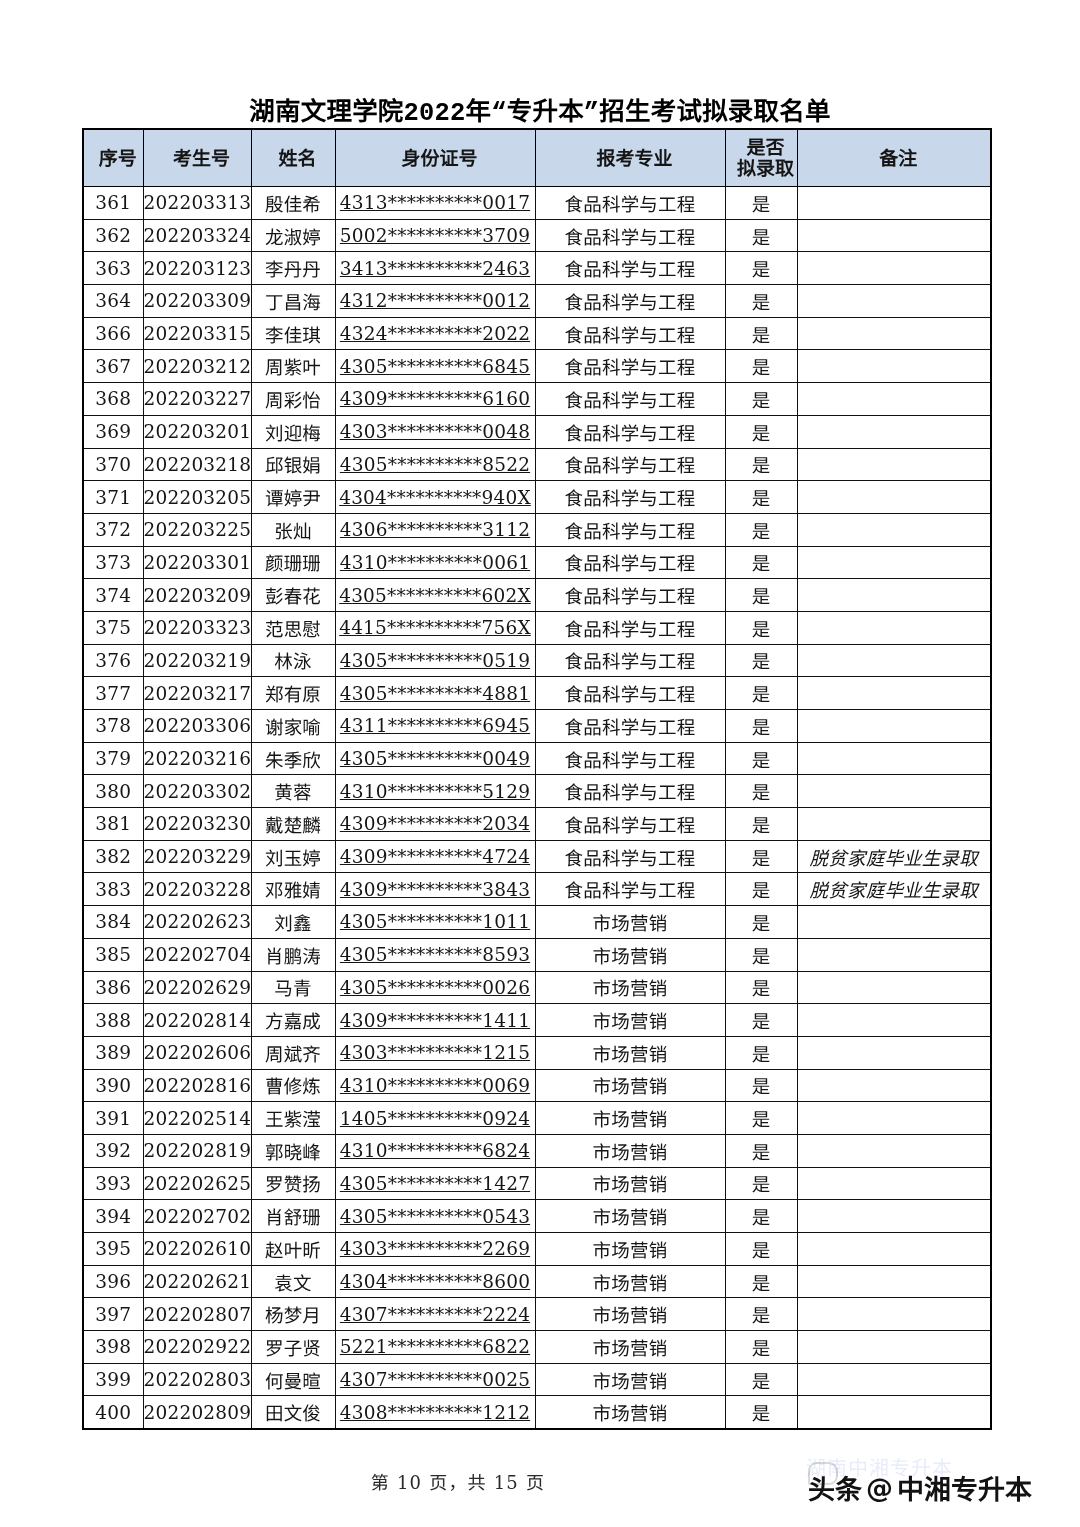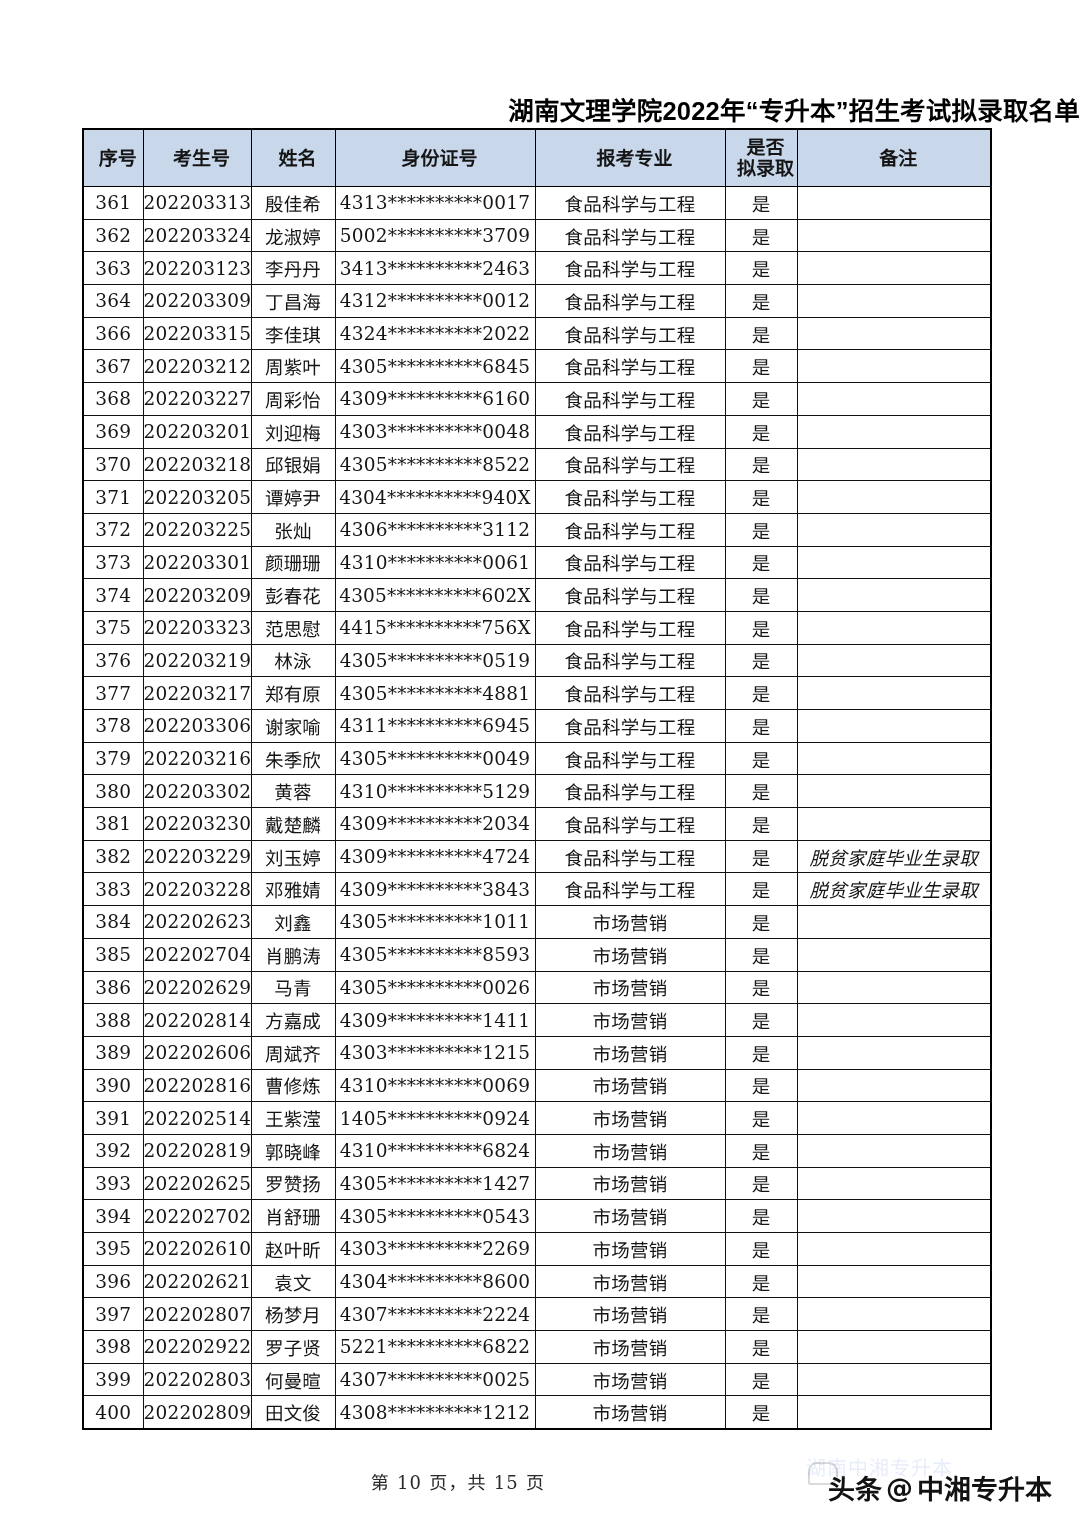--- a/index.html
+++ b/index.html
@@ -21,22 +21,22 @@
     height: 1527px;
     box-sizing: border-box;
   }
 
   
   .doc-title {
     position: absolute;
     top: 90px;
     left: 0;
     width: 1080px;
-    text-align: right;
-    font-family: Liberation Sans, sans-serif;
+    text-align: center;
+    font-family: Liberation Mono, monospace;
     font-size: 25.5px;
     font-weight: bold;
     color: #000000;
     letter-spacing: 0.2px;
     white-space: nowrap;
   }
 
   
   .table-wrap {
     position: absolute;
@@ -82,21 +82,21 @@
   table.roster tbody td {
     height: 31.7px;
     font-size: 18.5px;
     font-weight: normal;
     letter-spacing: 0.2px;
     white-space: nowrap;
   }
   td.cell-idx   { font-size: 18px; }
   td.cell-exam  { font-size: 18px; letter-spacing: -0.1px; }
   td.cell-name  { font-size: 18.5px; letter-spacing: 1px; }
-  td.cell-id    { font-size: 18px; letter-spacing: -0.2px; }
+  td.cell-id    { font-size: 18px; letter-spacing: -0.2px; text-decoration: underline; }
   td.cell-major { font-size: 18.5px; letter-spacing: 0.4px; margin-left: 12px; }
   td.cell-admit { font-size: 18.5px; }
   td.cell-remark{ font-size: 18px; letter-spacing: 0.2px; font-style: italic; }
 
   
   .page-footer {
     position: absolute;
     left: 0;
     top: 1468px;
     width: 916px;
@@ -115,21 +115,21 @@
     font-size: 20px;
     font-weight: normal;
     color: #1d4ed8;
     opacity: 0.10;
     letter-spacing: 1px;
     white-space: nowrap;
     pointer-events: none;
   }
   .wm-main {
     position: absolute;
-    left: 828px;
+    left: 808px;
     top: 1468px;
     display: flex;
     align-items: center;
     gap: 4px;
     font-family: "DejaVu Sans", "Liberation Sans", sans-serif;
     font-size: 27px;
     font-weight: bold;
     color: #121212;
     letter-spacing: 0px;
     white-space: nowrap;

